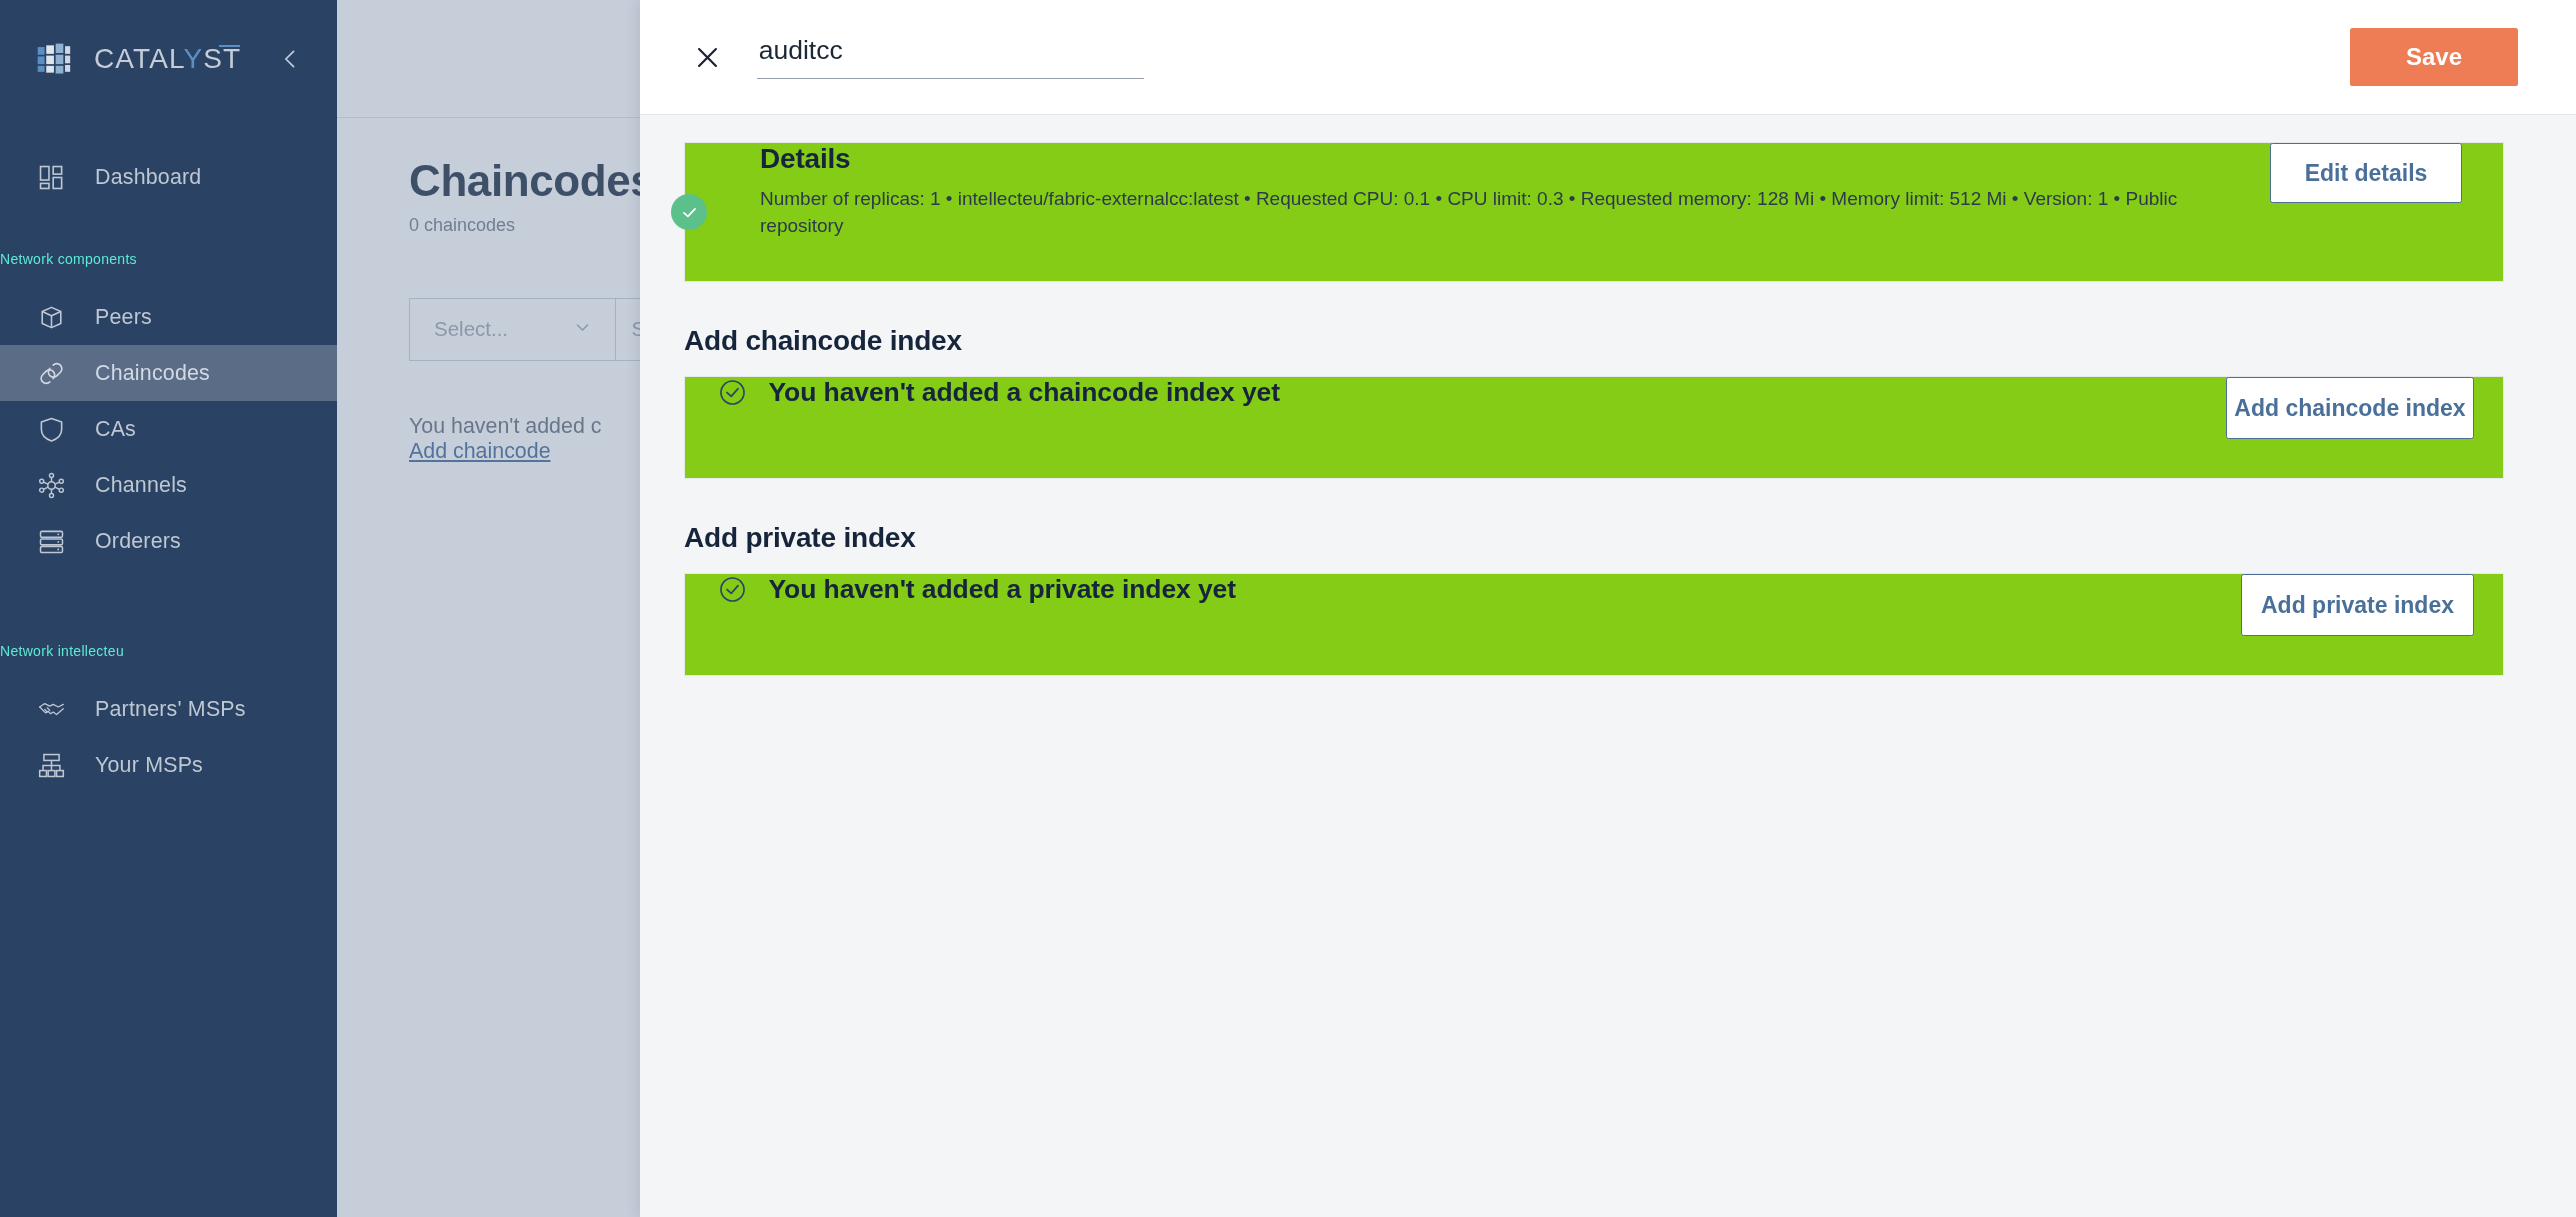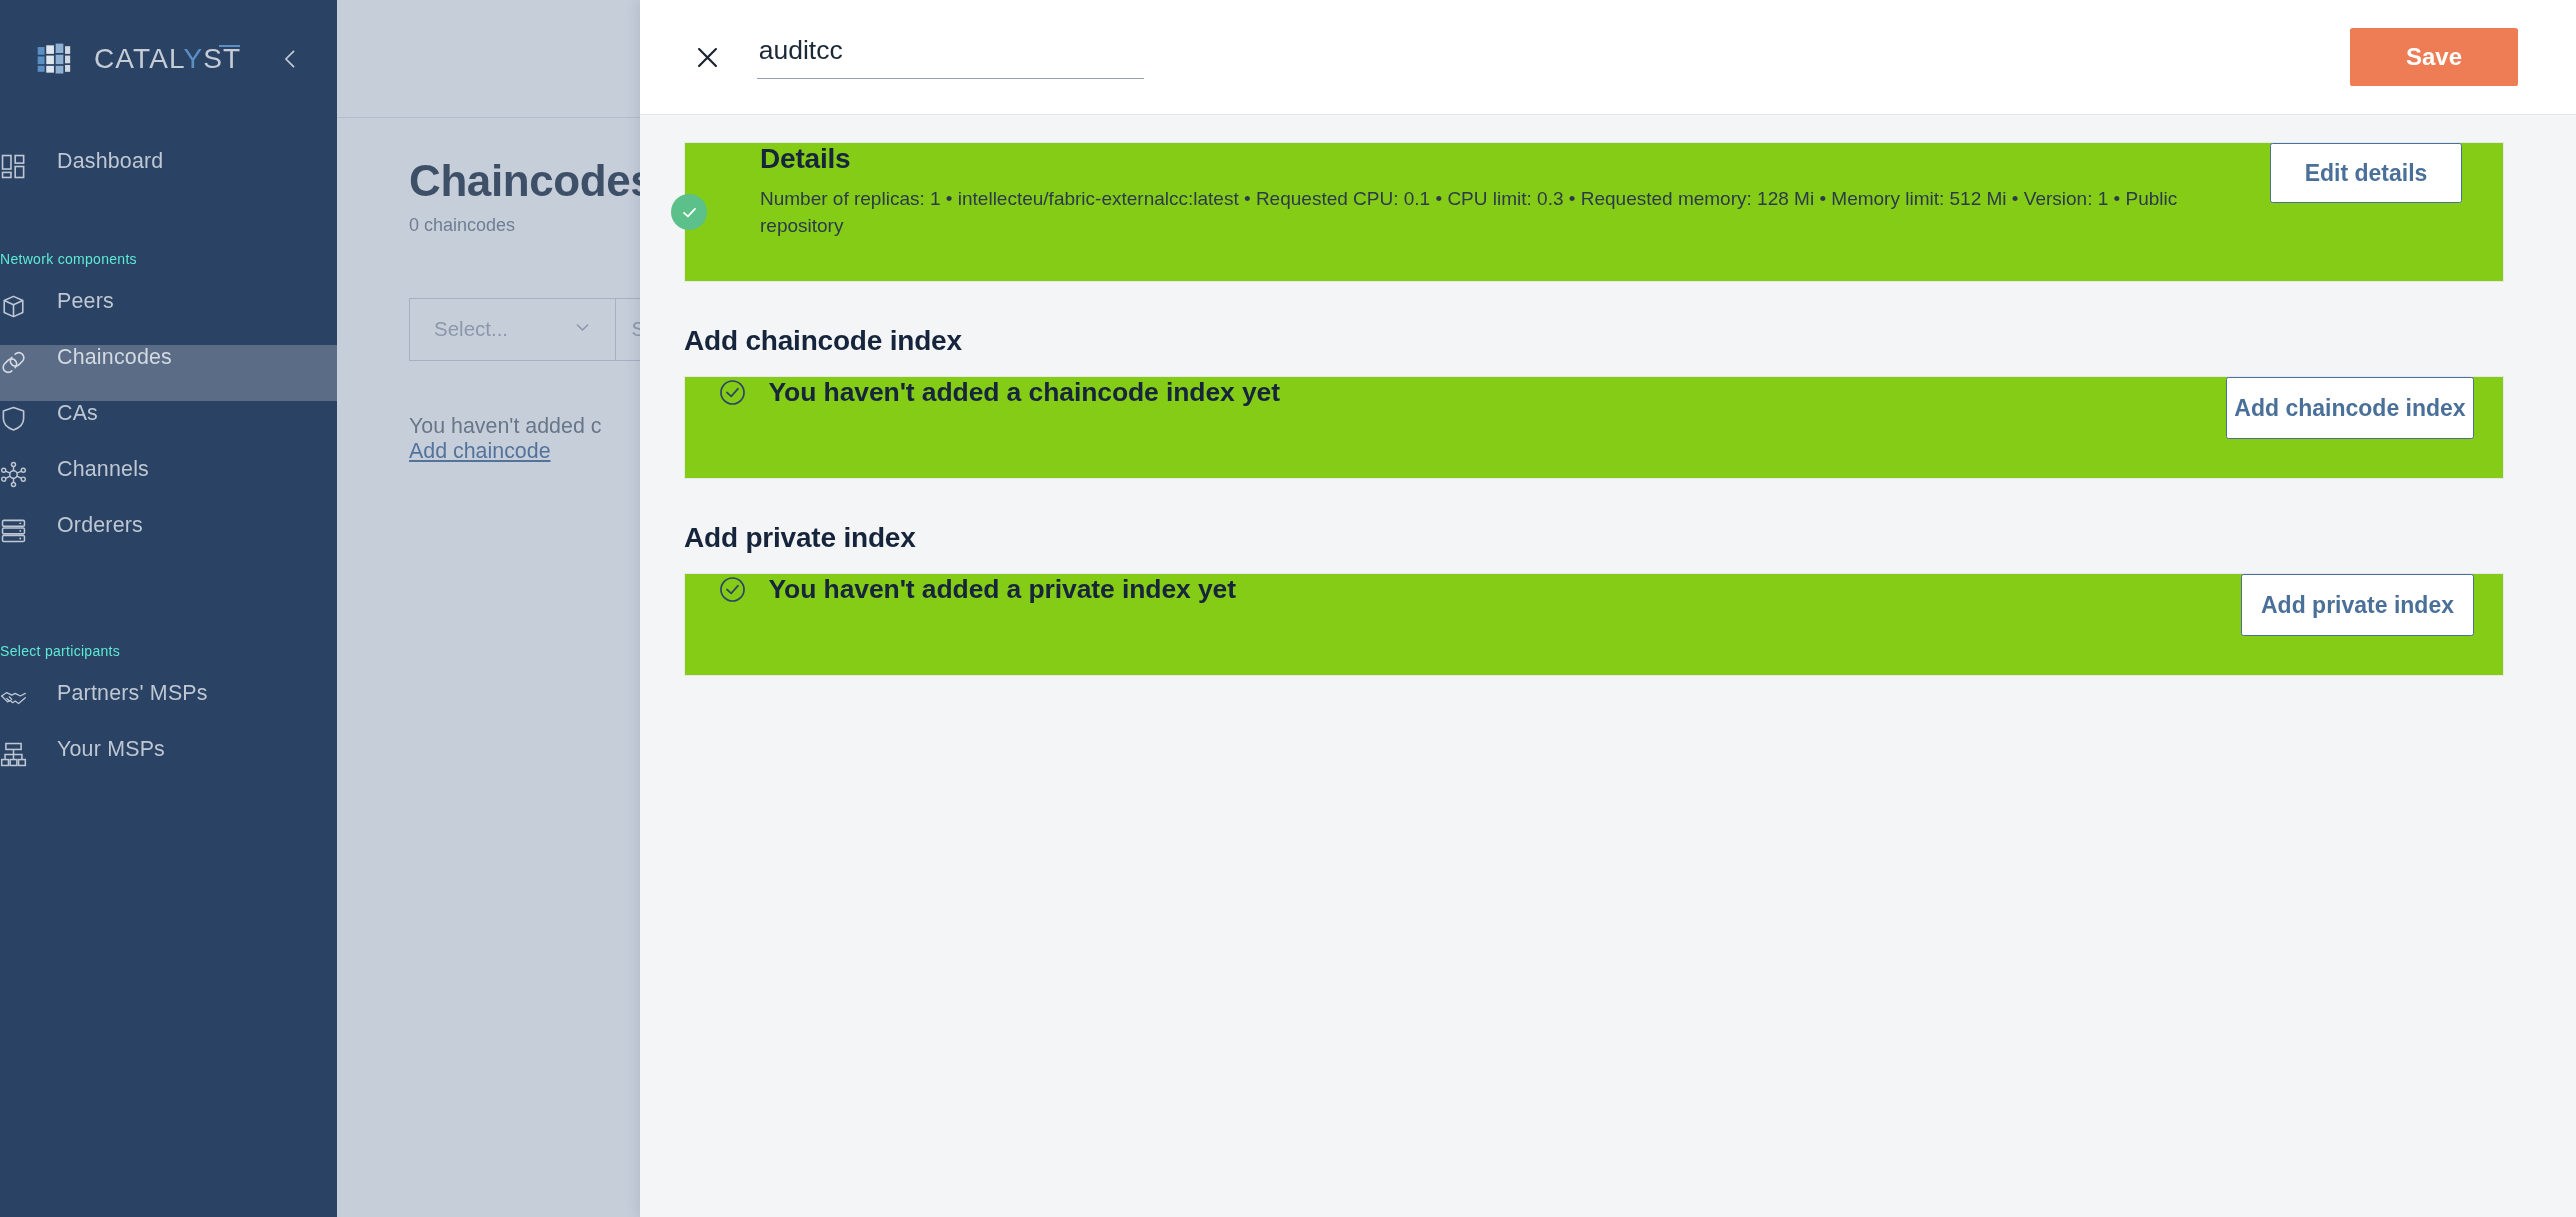--- a/index.html
+++ b/index.html
@@ -35,22 +35,23 @@
   }
   .logo-text .accent { color: #5b8fc4; }
   .collapse-btn {
     margin-left: 32.5px;
     width: 34px; height: 34px;
     display: flex; align-items: center; justify-content: center;
     cursor: pointer;
   }
 
   .nav-item {
-    display: flex; 
+    display: flex; align-items: center;
     height: 56px;
+    padding-left: 38px;
     cursor: pointer;
     color: #bfc7d2;
   }
   .nav-item.active { background: #5a6c86; color: #d4dae3; }
   .nav-item .nav-icon {
     width: 38px; height: 34px; flex: none;
     display: flex; align-items: center; justify-content: flex-start;
   }
   .nav-item .nav-label {
     margin-left: 19px;
@@ -327,21 +328,21 @@
           <rect x="3" y="13" width="26" height="7" rx="1.5"></rect>
           <rect x="3" y="22" width="26" height="7" rx="1.5"></rect>
           <circle cx="24" cy="7.5" r="1.1" fill="#bfc7d2" stroke="none"></circle>
           <circle cx="24" cy="16.5" r="1.1" fill="#bfc7d2" stroke="none"></circle>
           <circle cx="24" cy="25.5" r="1.1" fill="#bfc7d2" stroke="none"></circle>
         </svg>
       </span>
       <span class="nav-label">Orderers</span>
     </div>
 
-    <div class="nav-group-title" style="margin-top:74px;">Select participants</div>
+    <div class="nav-group-title" style="margin-top:74px;">Network intellecteu</div>
 
     <div class="nav-item" style="margin-top:22px;">
       <span class="nav-icon">
         <svg viewBox="0 0 32 32" width="27" height="27" fill="none" stroke="#bfc7d2" stroke-width="1.5" stroke-linejoin="round" stroke-linecap="round">
           <path d="M2 13 L8 9 L14 12 L18 10 L24 13 L30 10"></path>
           <path d="M2 13 L9 20 L12 18 L15 21 L18 19 L22 22 L30 15"></path>
           <path d="M8 16 L11 19 M11 14 L14 17"></path>
         </svg>
       </span>
       <span class="nav-label">Partners' MSPs</span>

